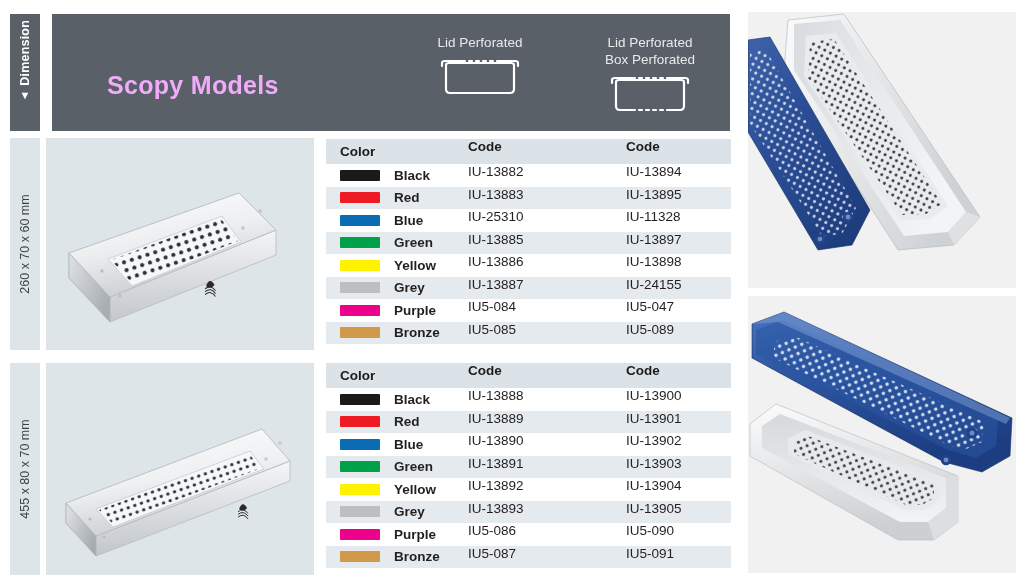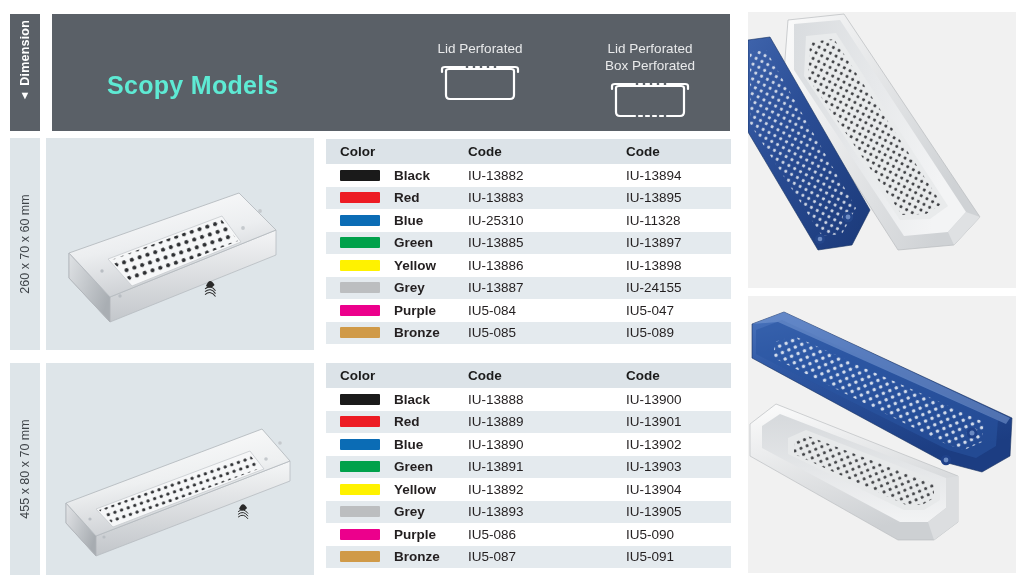--- a/index.html
+++ b/index.html
@@ -26,23 +26,23 @@
     color:#ffffff;font-size:11px;line-height:1;margin-top:4px;margin-bottom:6px;
   }
 
   
   .header-bar{
     position:absolute;left:52px;top:14px;width:678px;height:117px;
     background:#5a6067;color:#ffffff;
   }
   .header-title{
     position:absolute;left:55px;top:57px;
-    font-size:25px;font-weight:bold;letter-spacing:.3px;color:#5eead4;
-  }
-  .hdr-col{position:absolute;top:26px;width:180px;text-align:center;}
+    font-size:25px;font-weight:bold;letter-spacing:.3px;color:#f0abfc;
+  }
+  .hdr-col{position:absolute;top:20px;width:180px;text-align:center;}
   .hdr-col.c1{left:338px;}
   .hdr-col.c2{left:508px;}
   .hdr-col .hdr-line{
     font-size:13.5px;line-height:17px;color:#e9eaeb;white-space:nowrap;
   }
   .hdr-icon{margin-top:8px;display:flex;justify-content:center;}
 
   
   .dim-label-box{
     position:absolute;left:10px;width:30px;background:#dee5e9;
@@ -60,21 +60,21 @@
   .panel-a{top:138px;height:212px;}
   .panel-b{top:363px;height:212px;}
   .dimbox-a{top:138px;height:212px;}
   .dimbox-b{top:363px;height:212px;}
 
   
   .tbl{position:absolute;left:326px;width:405px;}
   .tbl-a{top:139px;}
   .tbl-b{top:363px;}
   .trow{
-    display:flex;align-items:center;height:22.5px;box-sizing:border-box;
+    display:flex;height:22.5px;box-sizing:border-box;
   }
   .trow.head{background:#dce3e8;height:25px;}
   .trow.odd{background:#ffffff;}
   .trow.even{background:#e4eaee;}
   .cell-color{width:142px;display:flex;align-items:center;padding-left:14px;box-sizing:border-box;font-weight:bold;}
   .cell-code1{width:158px;box-sizing:border-box;}
   .cell-code2{width:105px;box-sizing:border-box;}
   .trow.head .cell-color,
   .trow.head .cell-code1,
   .trow.head .cell-code2{font-size:13.5px;font-weight:bold;color:#1b1b1b;}

